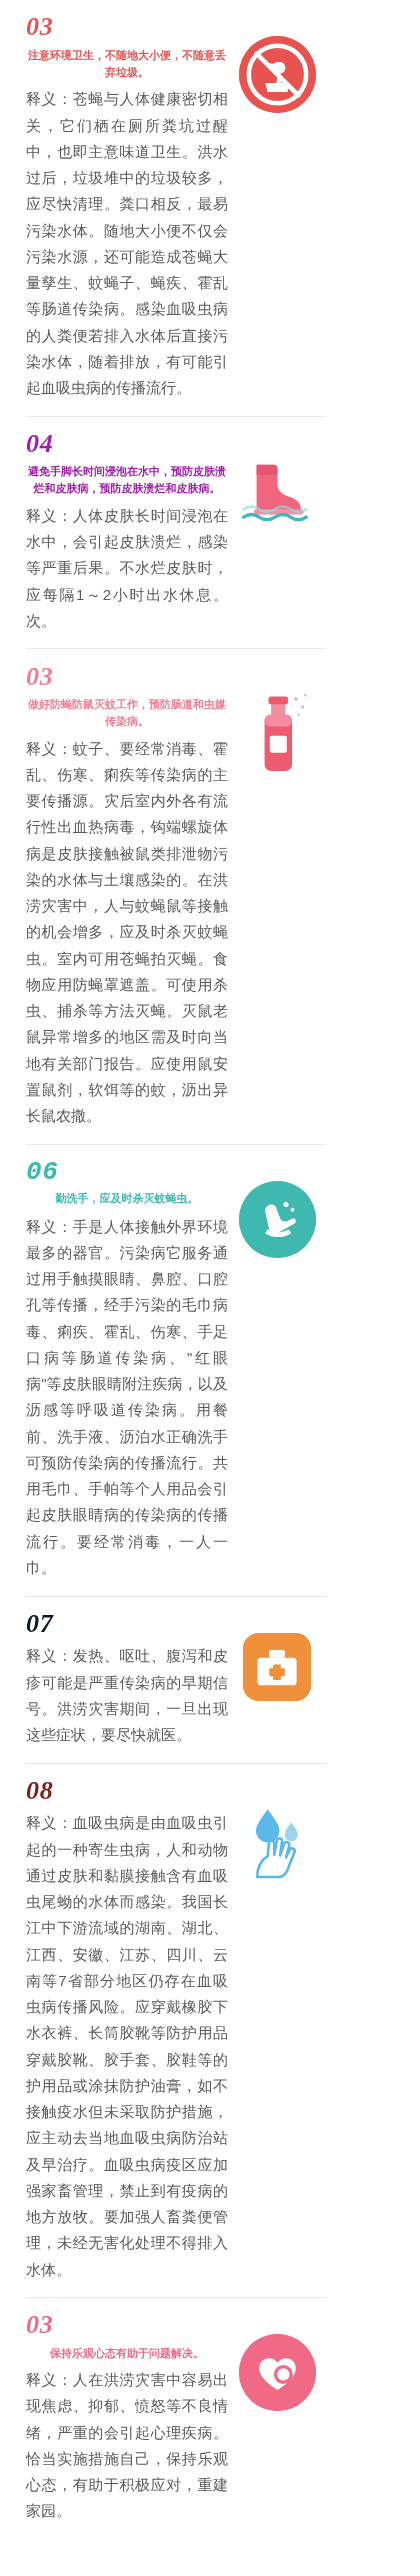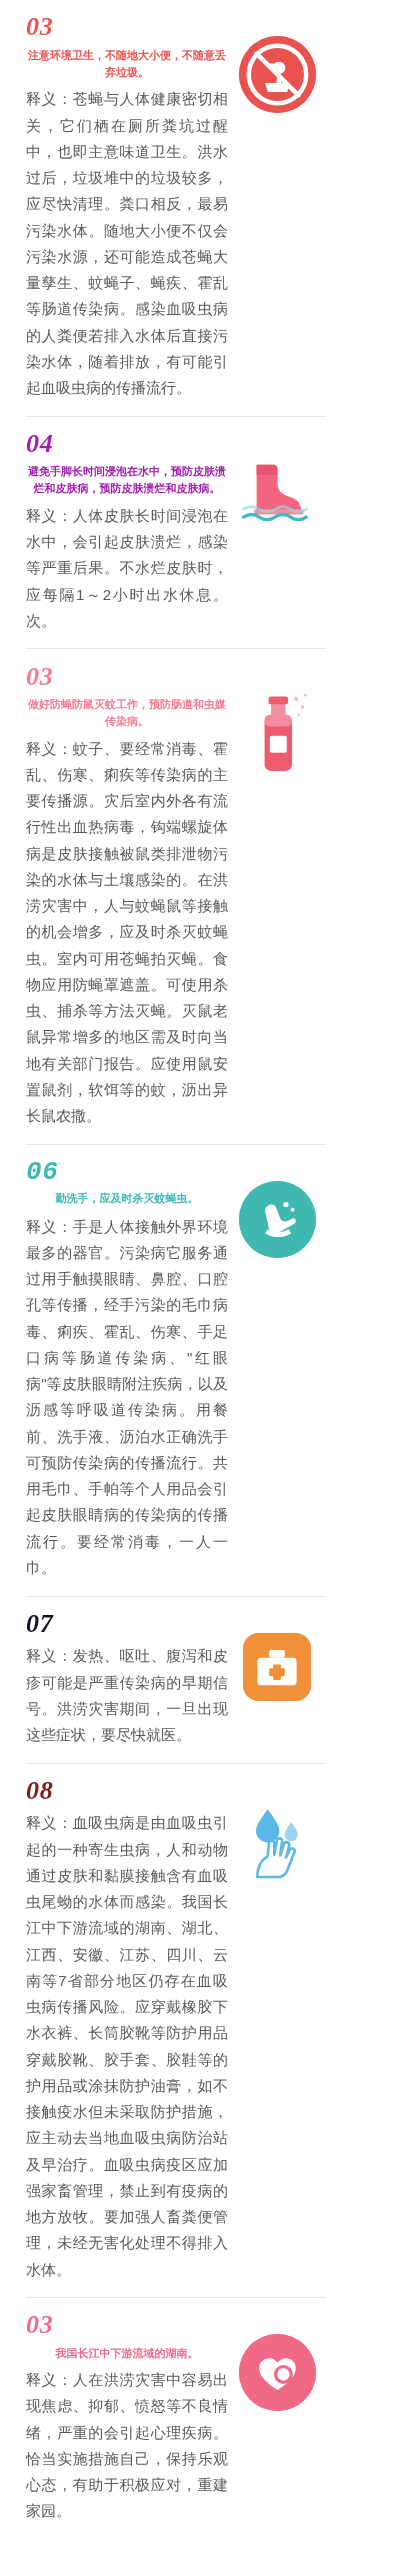--- a/index.html
+++ b/index.html
@@ -252,21 +252,21 @@
         </div>
       </div>
     </div>
   </div>
   <hr class="divider">
 
   <div class="section t-pink3">
     <div class="sec-inner">
       <div class="textcol">
         <div class="num">03</div>
-        <div class="headline">我国长江中下游流域的湖南。</div>
+        <div class="headline">保持乐观心态有助于问题解决。</div>
         <p class="body"><span class="lead">释义：</span><span>人在洪涝灾害中容易出现焦虑、抑郁、愤怒等不良情绪，严重的会引起心理疾病。恰当实施措施自己，保持乐观心态，有助于积极应对，重建家园。</span></p>
       </div>
       <div class="iconcol">
         <div class="badge badge-pink3">
           <svg width="77" height="77" viewBox="0 0 118 118" aria-hidden="true">
             <circle cx="59" cy="59" r="59" fill="#f06a86"></circle>
             <path d="M59 86 c-18 -12 -28 -22 -28 -34 c0 -9 7 -15 15 -15 c6 0 10 3 13 7 c3 -4 7 -7 13 -7 c8 0 15 6 15 15 c0 12 -10 22 -28 34z" fill="#ffffff"></path>
             <circle cx="68" cy="62" r="12" fill="none" stroke="#f06a86" stroke-width="5"></circle>
             <line x1="77" y1="71" x2="86" y2="80" stroke="#f06a86" stroke-width="6" stroke-linecap="round"></line>
           </svg>

